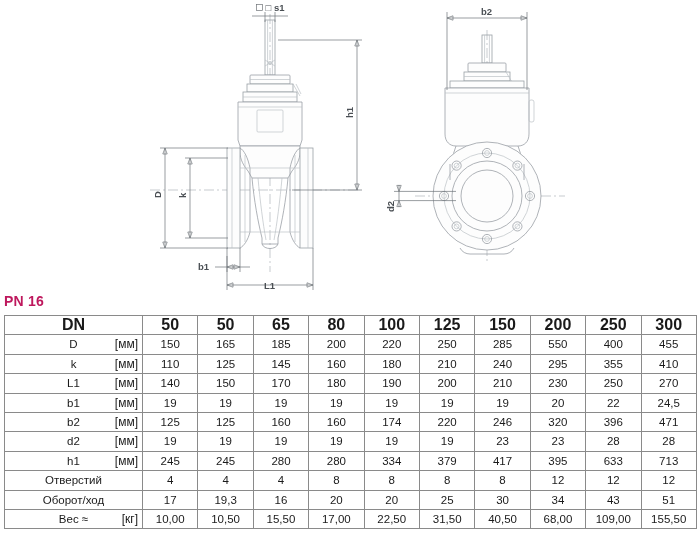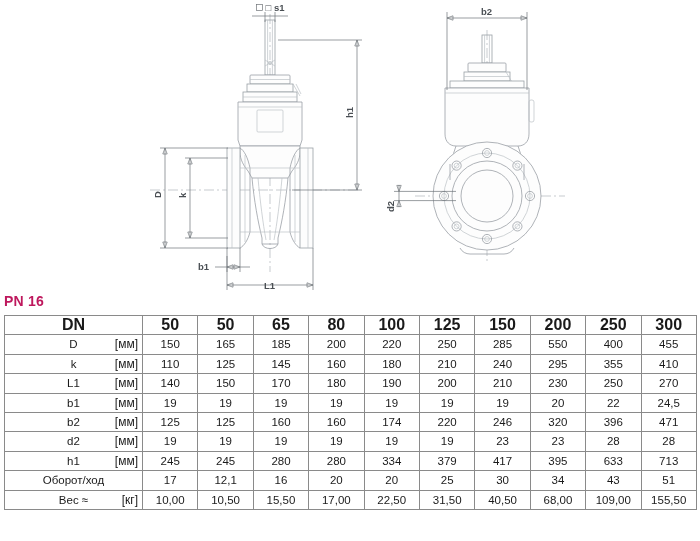--- a/index.html
+++ b/index.html
@@ -455,23 +455,36 @@
           <td>280</td>
           <td>280</td>
           <td>334</td>
           <td>379</td>
           <td>417</td>
           <td>395</td>
           <td>633</td>
           <td>713</td>
         </tr>
         <tr>
+          <td class="rowlabel"><span>Отверстий</span></td>
+          <td>4</td>
+          <td>4</td>
+          <td>4</td>
+          <td>8</td>
+          <td>8</td>
+          <td>8</td>
+          <td>8</td>
+          <td>12</td>
+          <td>12</td>
+          <td>12</td>
+        </tr>
+        <tr>
           <td class="rowlabel"><span>Оборот/ход</span></td>
           <td>17</td>
-          <td>12,1</td>
+          <td>19,3</td>
           <td>16</td>
           <td>20</td>
           <td>20</td>
           <td>25</td>
           <td>30</td>
           <td>34</td>
           <td>43</td>
           <td>51</td>
         </tr>
         <tr>

